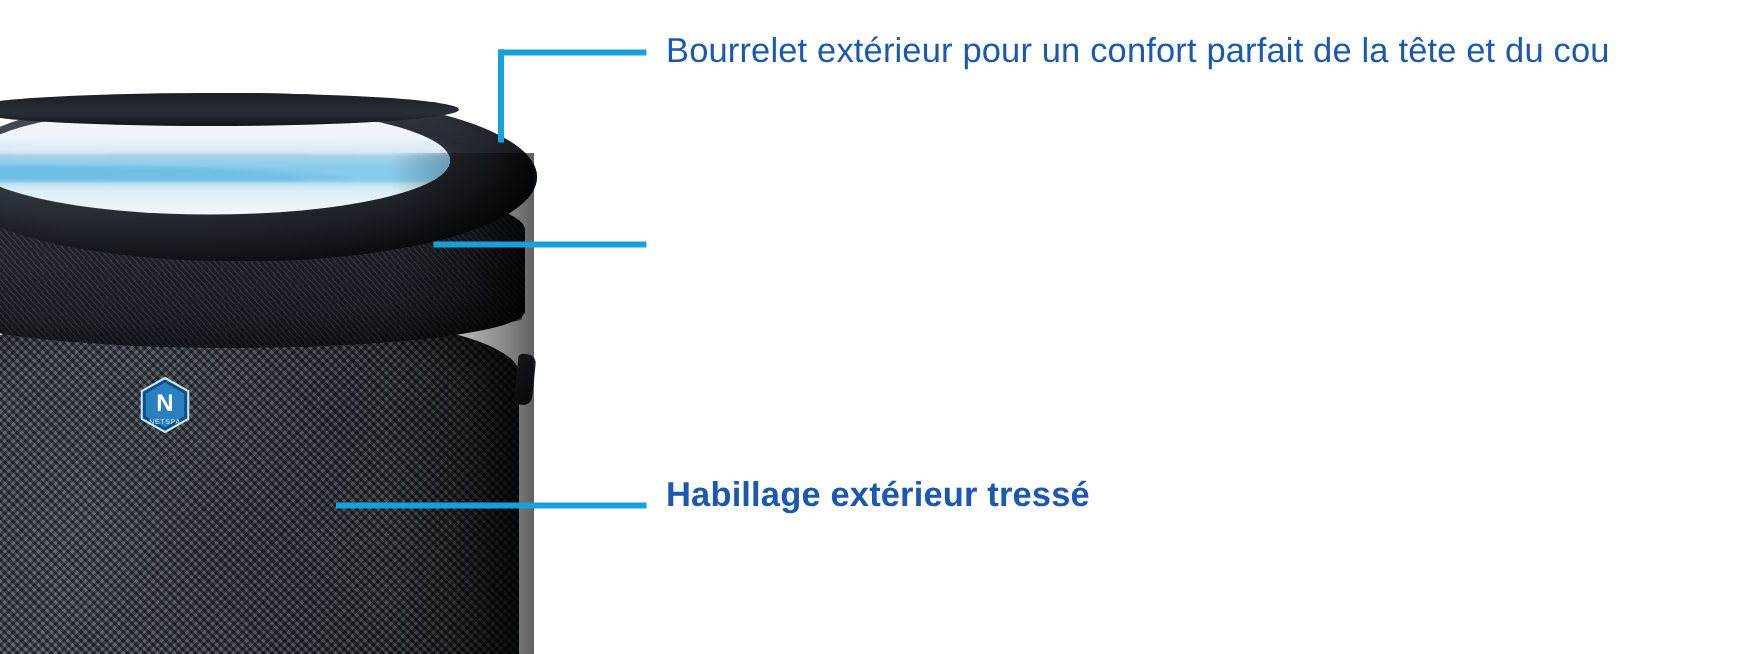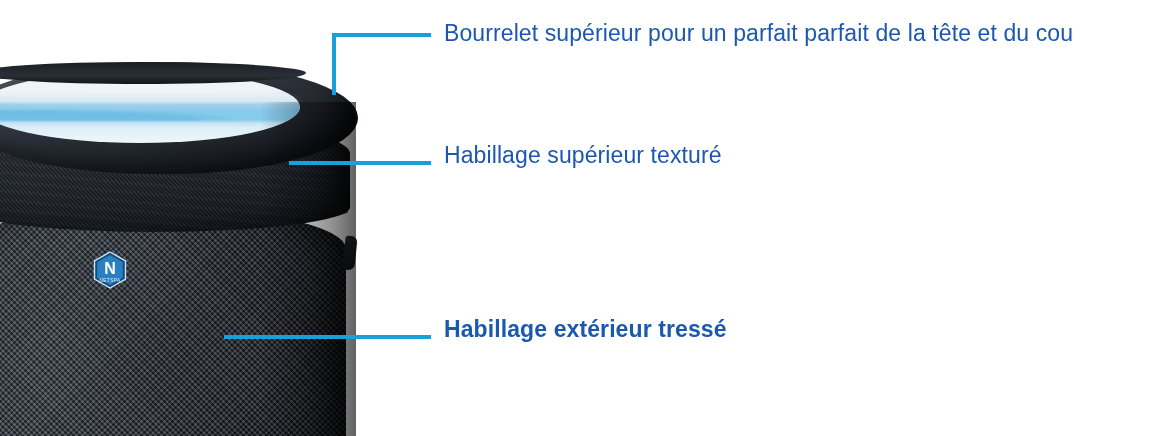--- a/index.html
+++ b/index.html
@@ -242,21 +242,20 @@
           <text x="17" y="23" text-anchor="middle" font-family="Liberation Sans, sans-serif" font-size="16" font-weight="bold" fill="#ffffff">N</text>
           <text x="17" y="31.4" text-anchor="middle" font-family="Liberation Sans, sans-serif" font-size="4.6" letter-spacing="0.5" fill="#e8f3fb">NETSPA</text>
         </svg>
       </div>
 
     </div>
   </div>
 
   <div class="leader-h" id="callout-1-h"></div>
   <div class="leader-v" id="callout-1-v"></div>
-  <div class="callout-text" id="callout-1-text">Bourrelet supérieur pour un parfait parfait de la tête et du cou</div>
+  <div class="callout-text" id="callout-1-text">Bourrelet extérieur pour un confort parfait de la tête et du cou</div>
 
   <div class="leader-h" id="callout-2-h"></div>
-  <div class="callout-text" id="callout-2-text">Habillage supérieur texturé</div>
 
   <div class="leader-h" id="callout-3-h"></div>
   <div class="callout-text" id="callout-3-text">Habillage extérieur tressé</div>
 
 </div>
 
 </body></html>

